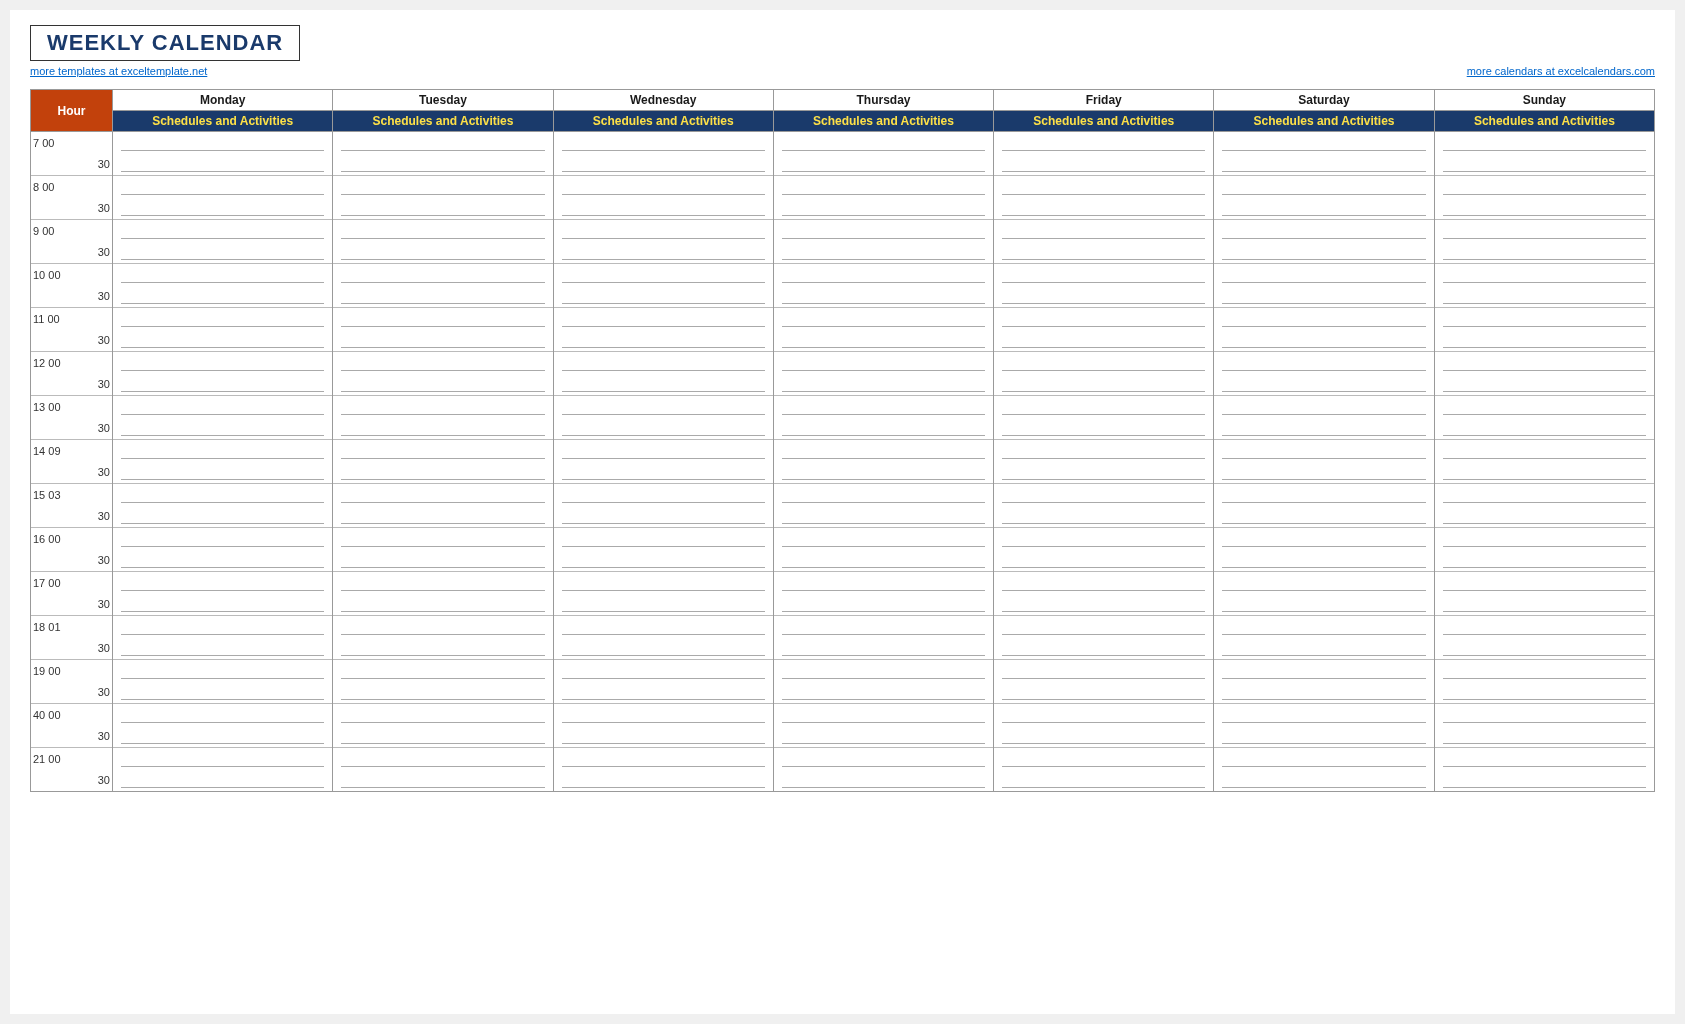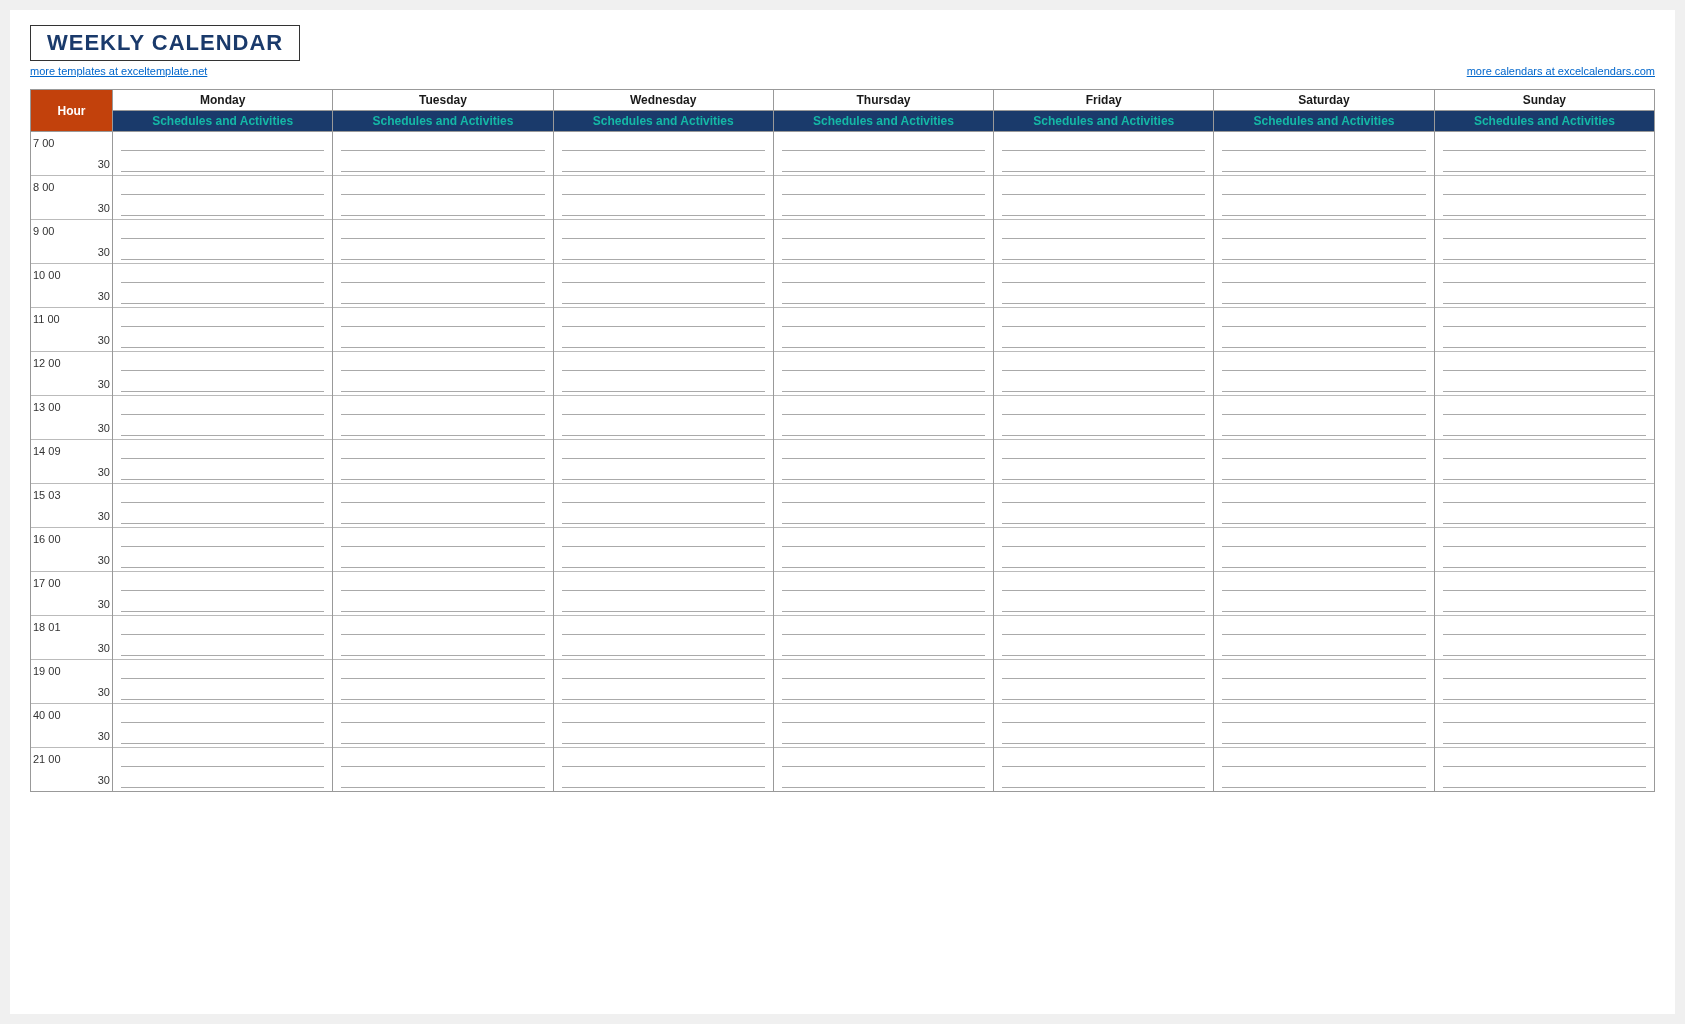--- a/index.html
+++ b/index.html
@@ -72,21 +72,21 @@
     .th-day {
       background: white;
       font-weight: bold;
       color: #1a1a1a;
       font-size: 13px;
       margin-top: 20px;
     }
 
     .th-sub {
       background: #1a3a6b;
-      color: #14b8a6;
+      color: #fde047;
       font-size: 10px;
       font-weight: bold;
       padding: 3px 2px;
     }
 
     .th-hour {
       background: #c2410c;
       color: white;
       font-size: 13px;
       font-weight: bold;

